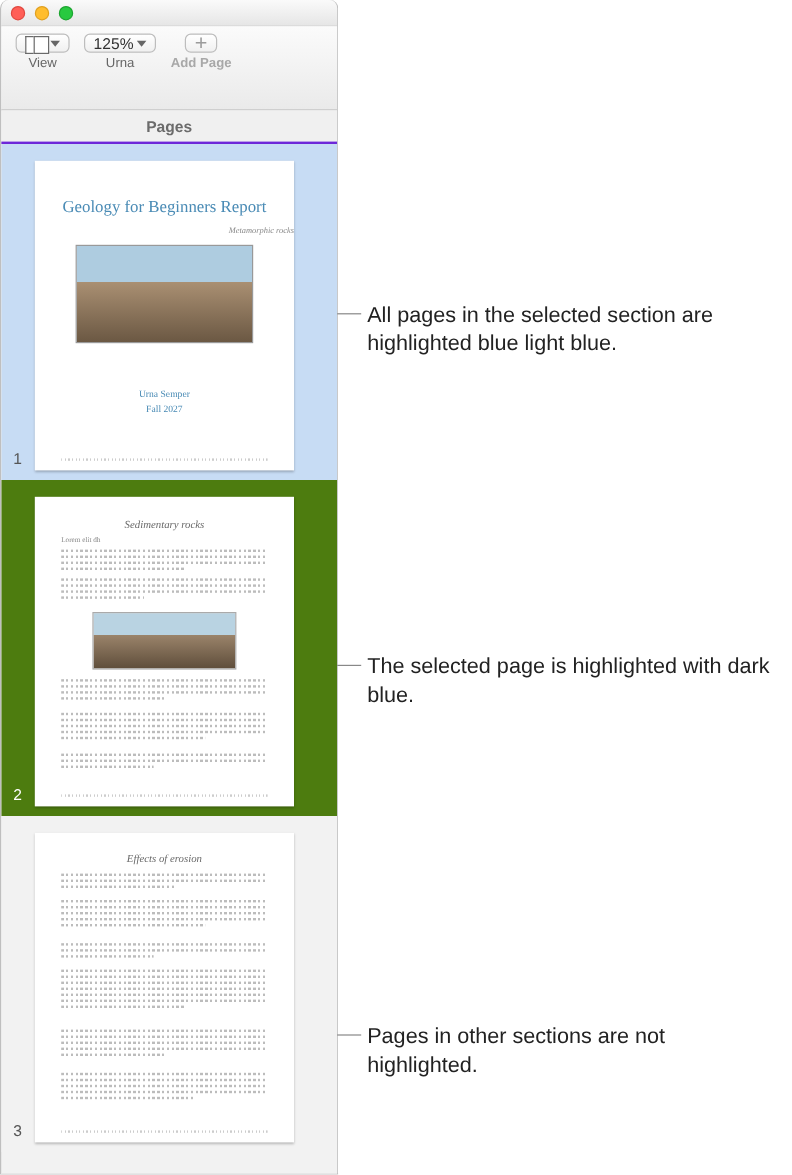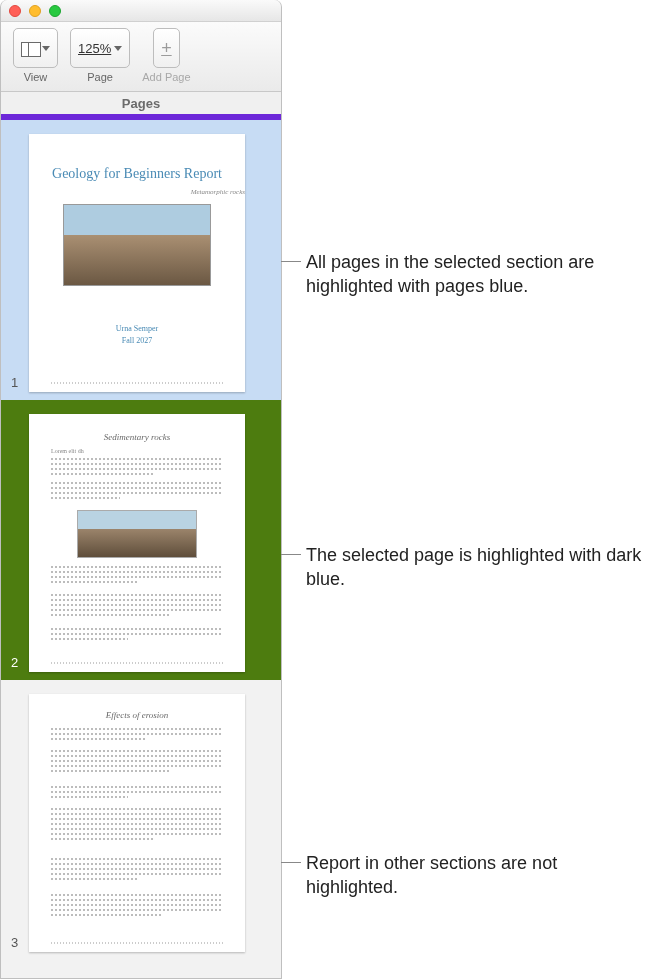--- a/index.html
+++ b/index.html
@@ -51,60 +51,59 @@
     padding: 6px 8px 0 12px;
     gap: 12px;
   }
   .tool {
     display: flex;
     flex-direction: column;
     align-items: center;
     gap: 3px;
   }
   .tool-btn {
-    height: 40px;
+    height: 16px;
     background: linear-gradient(#ffffff,#f0f0f0);
     border: 1px solid #bdbdbd;
     border-radius: 5px;
     display: flex;
     align-items: center;
     justify-content: center;
     padding: 0 7px;
     gap: 3px;
     font-size: 13px;
     color:#333;
-    text-decoration:underline;
   }
   .tool-btn .caret {
     width:0;height:0;border-left:4px solid transparent;border-right:4px solid transparent;border-top:5px solid #666;
   }
   .tool-label {
     font-size: 11px;
     color: #666;
   }
   .add-page .tool-btn { color:#9b9b9b; }
-  .add-page .tool-label { color:#a8a8a8; }
+  .add-page .tool-label { color:#a8a8a8;font-weight:bold; }
   .view-icon {
     display:inline-block; width:18px; height:13px; position:relative;
   }
   .view-icon::before{
     content:""; position:absolute; left:0; top:0; width:7px; height:13px;
     border:1px solid #6a6a6a; border-right:none;
     background:#fff;
   }
   .view-icon::after{
     content:""; position:absolute; left:7px; top:0; width:11px; height:13px;
     border:1px solid #6a6a6a; background:#fff;
   }
   .plus-icon { font-size:18px; line-height:18px; color:#9b9b9b; font-weight:300;}
   .zoom-text { font-size:13px; }
   .pages-header {
     height: 28px;
     background: #f0f0f0;
-    border-bottom: 6px solid #6d28d9;
+    border-bottom: 2px solid #6d28d9;
     display: flex;
     align-items: center;
     justify-content: center;
     font-size: 13px;
     font-weight: 600;
     color: #6b6b6b;
   }
   .sidebar {
     position: absolute;
     top: 120px; bottom:0; left:0; right:0;
@@ -212,21 +211,21 @@
           <span class="view-icon"></span>
           <span class="caret"></span>
         </div>
         <div class="tool-label">View</div>
       </div>
       <div class="tool">
         <div class="tool-btn">
           <span class="zoom-text">125%</span>
           <span class="caret"></span>
         </div>
-        <div class="tool-label">Page</div>
+        <div class="tool-label">Urna</div>
       </div>
       <div class="tool add-page">
         <div class="tool-btn">
           <span class="plus-icon">+</span>
         </div>
         <div class="tool-label">Add Page</div>
       </div>
     </div>
 
     <div class="pages-header">
@@ -332,23 +331,23 @@
           </div>
           <div class="footer-mark"></div>
         </div>
         <div class="page-num">3</div>
       </div>
     </div>
   </div>
 
   <div class="annot" style="left:306px; top:250px; width:340px;">
     <div class="dash"></div>
-    <span>All pages in the selected section are highlighted with pages blue.</span>
+    <span>All pages in the selected section are highlighted blue light blue.</span>
   </div>
   <div class="annot" style="left:306px; top:543px; width:350px;">
     <div class="dash"></div>
     <span>The selected page is highlighted with dark blue.</span>
   </div>
   <div class="annot" style="left:306px; top:851px; width:330px;">
     <div class="dash"></div>
-    <span>Report in other sections are not highlighted.</span>
+    <span>Pages in other sections are not highlighted.</span>
   </div>
 </div>
 
 </body></html>

